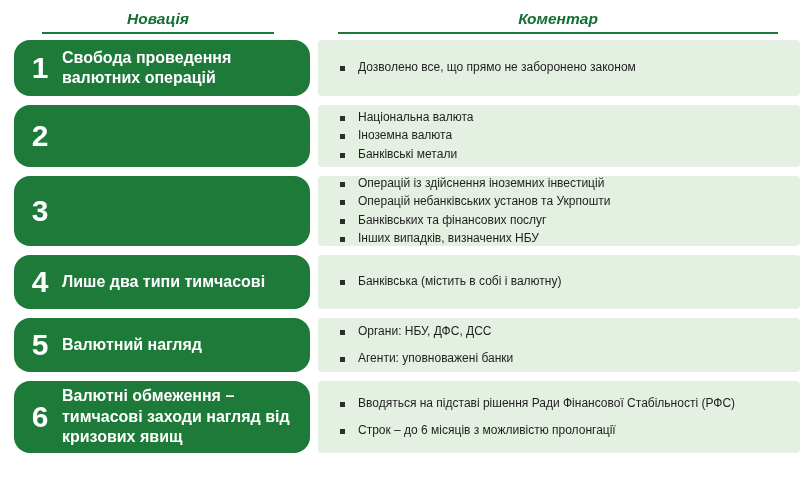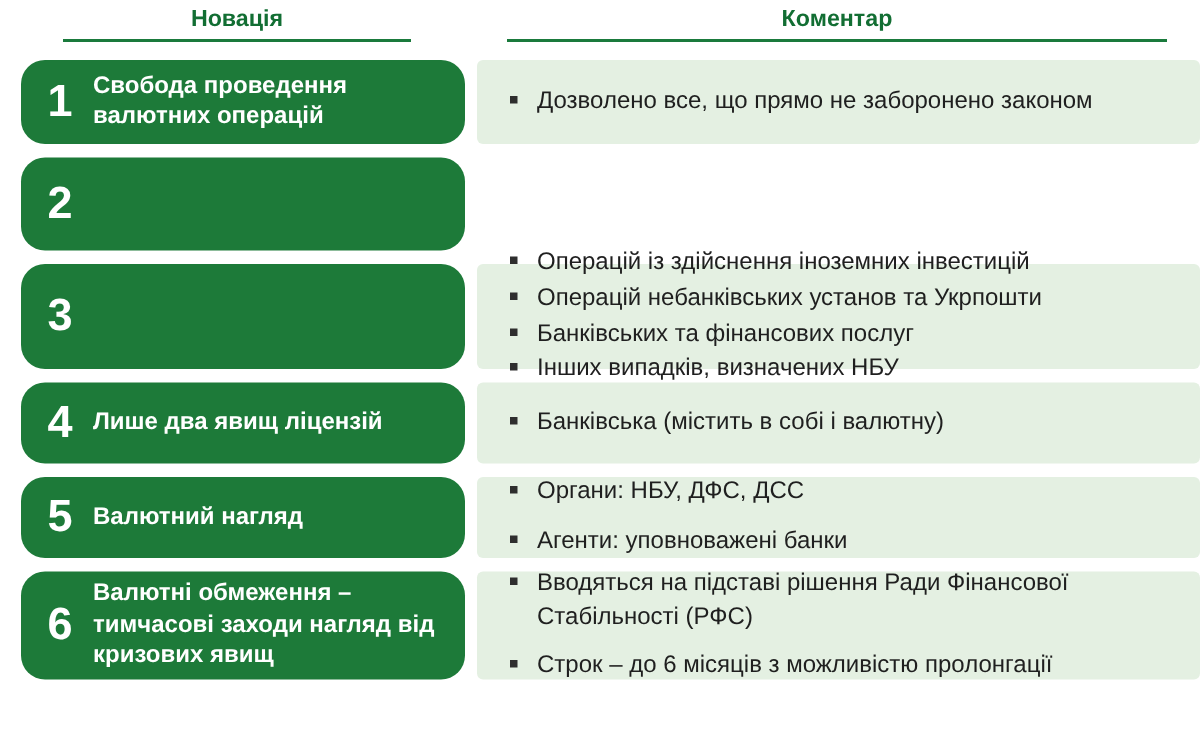--- a/index.html
+++ b/index.html
@@ -17,24 +17,25 @@
   .board {
     position: relative;
     width: 800px;
     height: 491px;
     box-sizing: border-box;
   }
 
   
   .header-row {
     display: flex;
-    align-items: flex-start;
+    align-items: flex-end;
     height: 34px;
     padding-top: 4px;
     box-sizing: border-box;
+    font-style: italic;
   }
   .header-left {
     width: 316px;
     display: flex;
     justify-content: center;
   }
   .header-right {
     flex: 1;
     display: flex;
     justify-content: center;
@@ -107,21 +108,21 @@
     padding: 6px 10px 6px 18px;
   }
   .bullets {
     margin: 0;
     padding: 0;
     list-style: none;
     width: 100%;
   }
   .bullets li {
     position: relative;
-    font-size: 16px;
+    font-size: 12px;
     line-height: 1.42;
     color: #1f1f1f;
     padding-left: 22px;
     margin: 0;
   }
   .bullets li + li {
     margin-top: 1px;
   }
   .bullets.spaced li + li {
     margin-top: 10px;
@@ -169,40 +170,47 @@
         <ul class="bullets">
           <li>Дозволено все, що прямо не заборонено законом</li>
         </ul>
       </div>
     </div>
 
     <div class="row row-2">
       <div class="label-box">
         <div class="num">2</div>
       </div>
+      <div class="comment-box">
+        <ul class="bullets">
+          <li>Національна валюта</li>
+          <li>Іноземна валюта</li>
+          <li>Банківські метали</li>
+        </ul>
+      </div>
     </div>
 
     <div class="row row-3">
       <div class="label-box">
         <div class="num">3</div>
       </div>
       <div class="comment-box">
         <ul class="bullets">
           <li>Операцій із здійснення іноземних інвестицій</li>
           <li>Операцій небанківських установ та Укрпошти</li>
           <li>Банківських та фінансових послуг</li>
           <li>Інших випадків, визначених НБУ</li>
         </ul>
       </div>
     </div>
 
     <div class="row row-4">
       <div class="label-box">
         <div class="num">4</div>
-        <div class="label-text">Лише два явищ ліцензій</div>
+        <div class="label-text">Лише два типи тимчасові</div>
       </div>
       <div class="comment-box">
         <ul class="bullets spaced">
           <li>Банківська (містить в собі і валютну)</li>
         </ul>
       </div>
     </div>
 
     <div class="row row-5">
       <div class="label-box">

